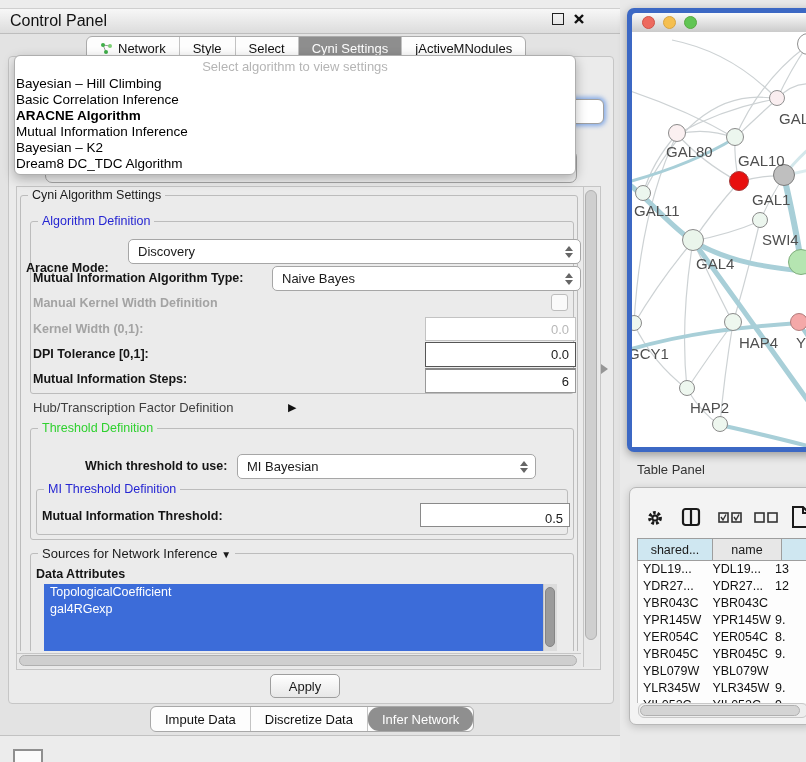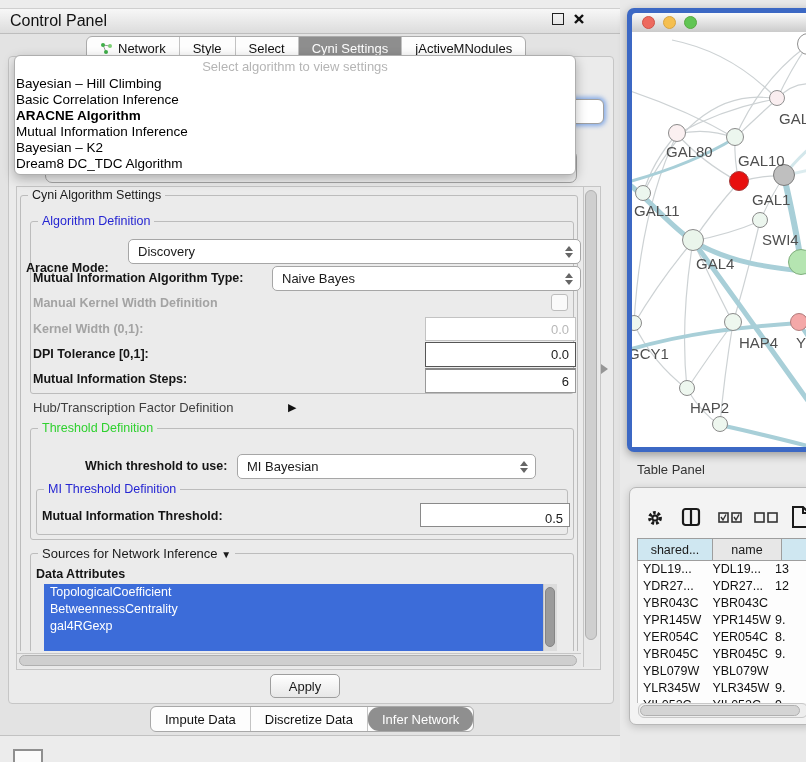--- a/index.html
+++ b/index.html
@@ -229,21 +229,20 @@
   <div class="field" style="left:420px;top:503px;width:142px;height:22px;border:1px solid #8a8a8a;align-items:flex-end;">
     <span>0.5</span>
   </div>
 
   <span class="abs gtitle" style="left:38px;top:546px;font-size:13px;"><span>Sources for Network Inference</span> <span style="font-size:10px;">▼</span></span>
   <span class="lbl abs" style="left:36px;top:567px;z-index:6;">Data Attributes</span>
 
   <div class="abs attr-list" style="left:44px;top:584px;width:499px;height:67px;">
 
       <div class="attr-item">TopologicalCoefficient</div>
-      <div class="attr-item">BetweennessCentrality</div>
       <div class="attr-item">gal4RGexp</div>
     </div>
   <div class="abs sb-track-v" style="left:543px;top:584px;width:13px;height:67px;background:#dcdcdc;"></div>
   <div class="abs sb-thumb dark" style="left:545px;top:587px;width:8px;height:58px;"></div>
 
   <div class="abs sb-track-v" style="left:583px;top:187px;width:15px;height:480px;"></div>
   <div class="abs sb-thumb" style="left:585px;top:190px;width:10px;height:448px;"></div>
   <div class="abs sb-track-h" style="left:17px;top:653px;width:564px;height:14px;"></div>
   <div class="abs sb-thumb" style="left:19px;top:655px;width:556px;height:9px;"></div>
 

